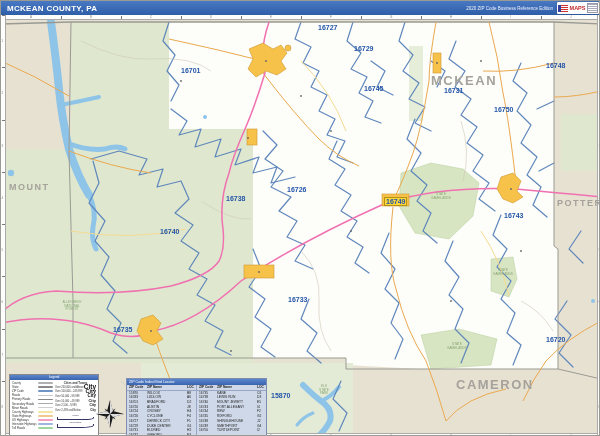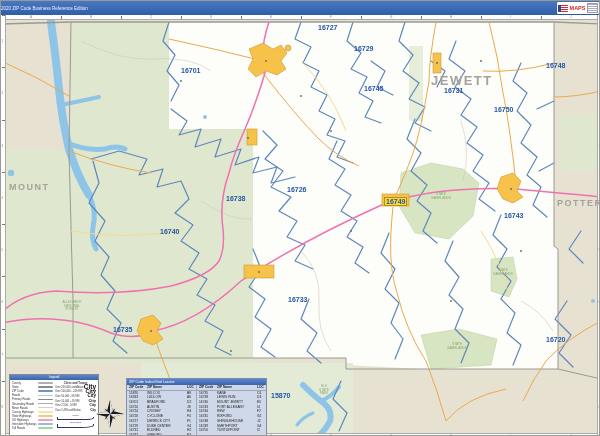--- a/index.html
+++ b/index.html
@@ -281,38 +281,40 @@
       <div class="zip-label" style="left: 545px; top: 61px;">16748</div>
       <div class="zip-label" style="left: 286px; top: 185px;">16726</div>
       <div class="zip-label" style="left: 225px; top: 194px;">16738</div>
       <div class="zip-label" style="left: 159px; top: 227px;">16740</div>
       <div class="zip-label hl" style="left: 383px; top: 196px;">16749</div>
       <div class="zip-label" style="left: 503px; top: 211px;">16743</div>
       <div class="zip-label" style="left: 112px; top: 325px;">16735</div>
       <div class="zip-label" style="left: 287px; top: 295px;">16733</div>
       <div class="zip-label" style="left: 545px; top: 335px;">16720</div>
       <div class="zip-label" style="left: 270px; top: 391px;">15870</div>
-      <div class="county-label" style="left: 430px; top: 72px; font-size: 13px;">JEWETT</div>
+      <div class="county-label" style="left: 430px; top: 72px; font-size: 13px;">MCKEAN</div>
       <div class="county-label" style="left: 8px; top: 181px; font-size: 9px;">MOUNT</div>
       <div class="county-label" style="left: 556px; top: 197px; font-size: 9px;">POTTER</div>
+      <div class="county-label" style="left: 455px; top: 376px; font-size: 13px;">CAMERON</div>
       <div class="area-label" style="left: 45px; top: 300px; width: 52px;">ALLEGHENY
 NATIONAL
 FOREST</div>
       <div class="area-label" style="left: 420px; top: 192px; width: 40px;">STATE
 GAMELANDS</div>
       <div class="area-label" style="left: 482px; top: 268px; width: 40px;">STATE
 GAMELANDS</div>
       <div class="area-label" style="left: 436px; top: 342px; width: 40px;">STATE
 GAMELANDS</div>
       <div class="area-label" style="left: 308px; top: 384px; width: 30px;">ELK
 STATE
 PARK</div>
     </div>
 
   <div id="titlebar">
+    <span class="t">MCKEAN COUNTY, PA</span>
     <span class="e">2020 ZIP Code Business Reference Edition</span>
     <span id="logo">
       <span class="flag"></span>
       <span class="brand">MAPS</span>
       <span class="fine"></span>
     </span>
   </div>
 
   <div id="legend">
     <div class="bar">Legend</div>

